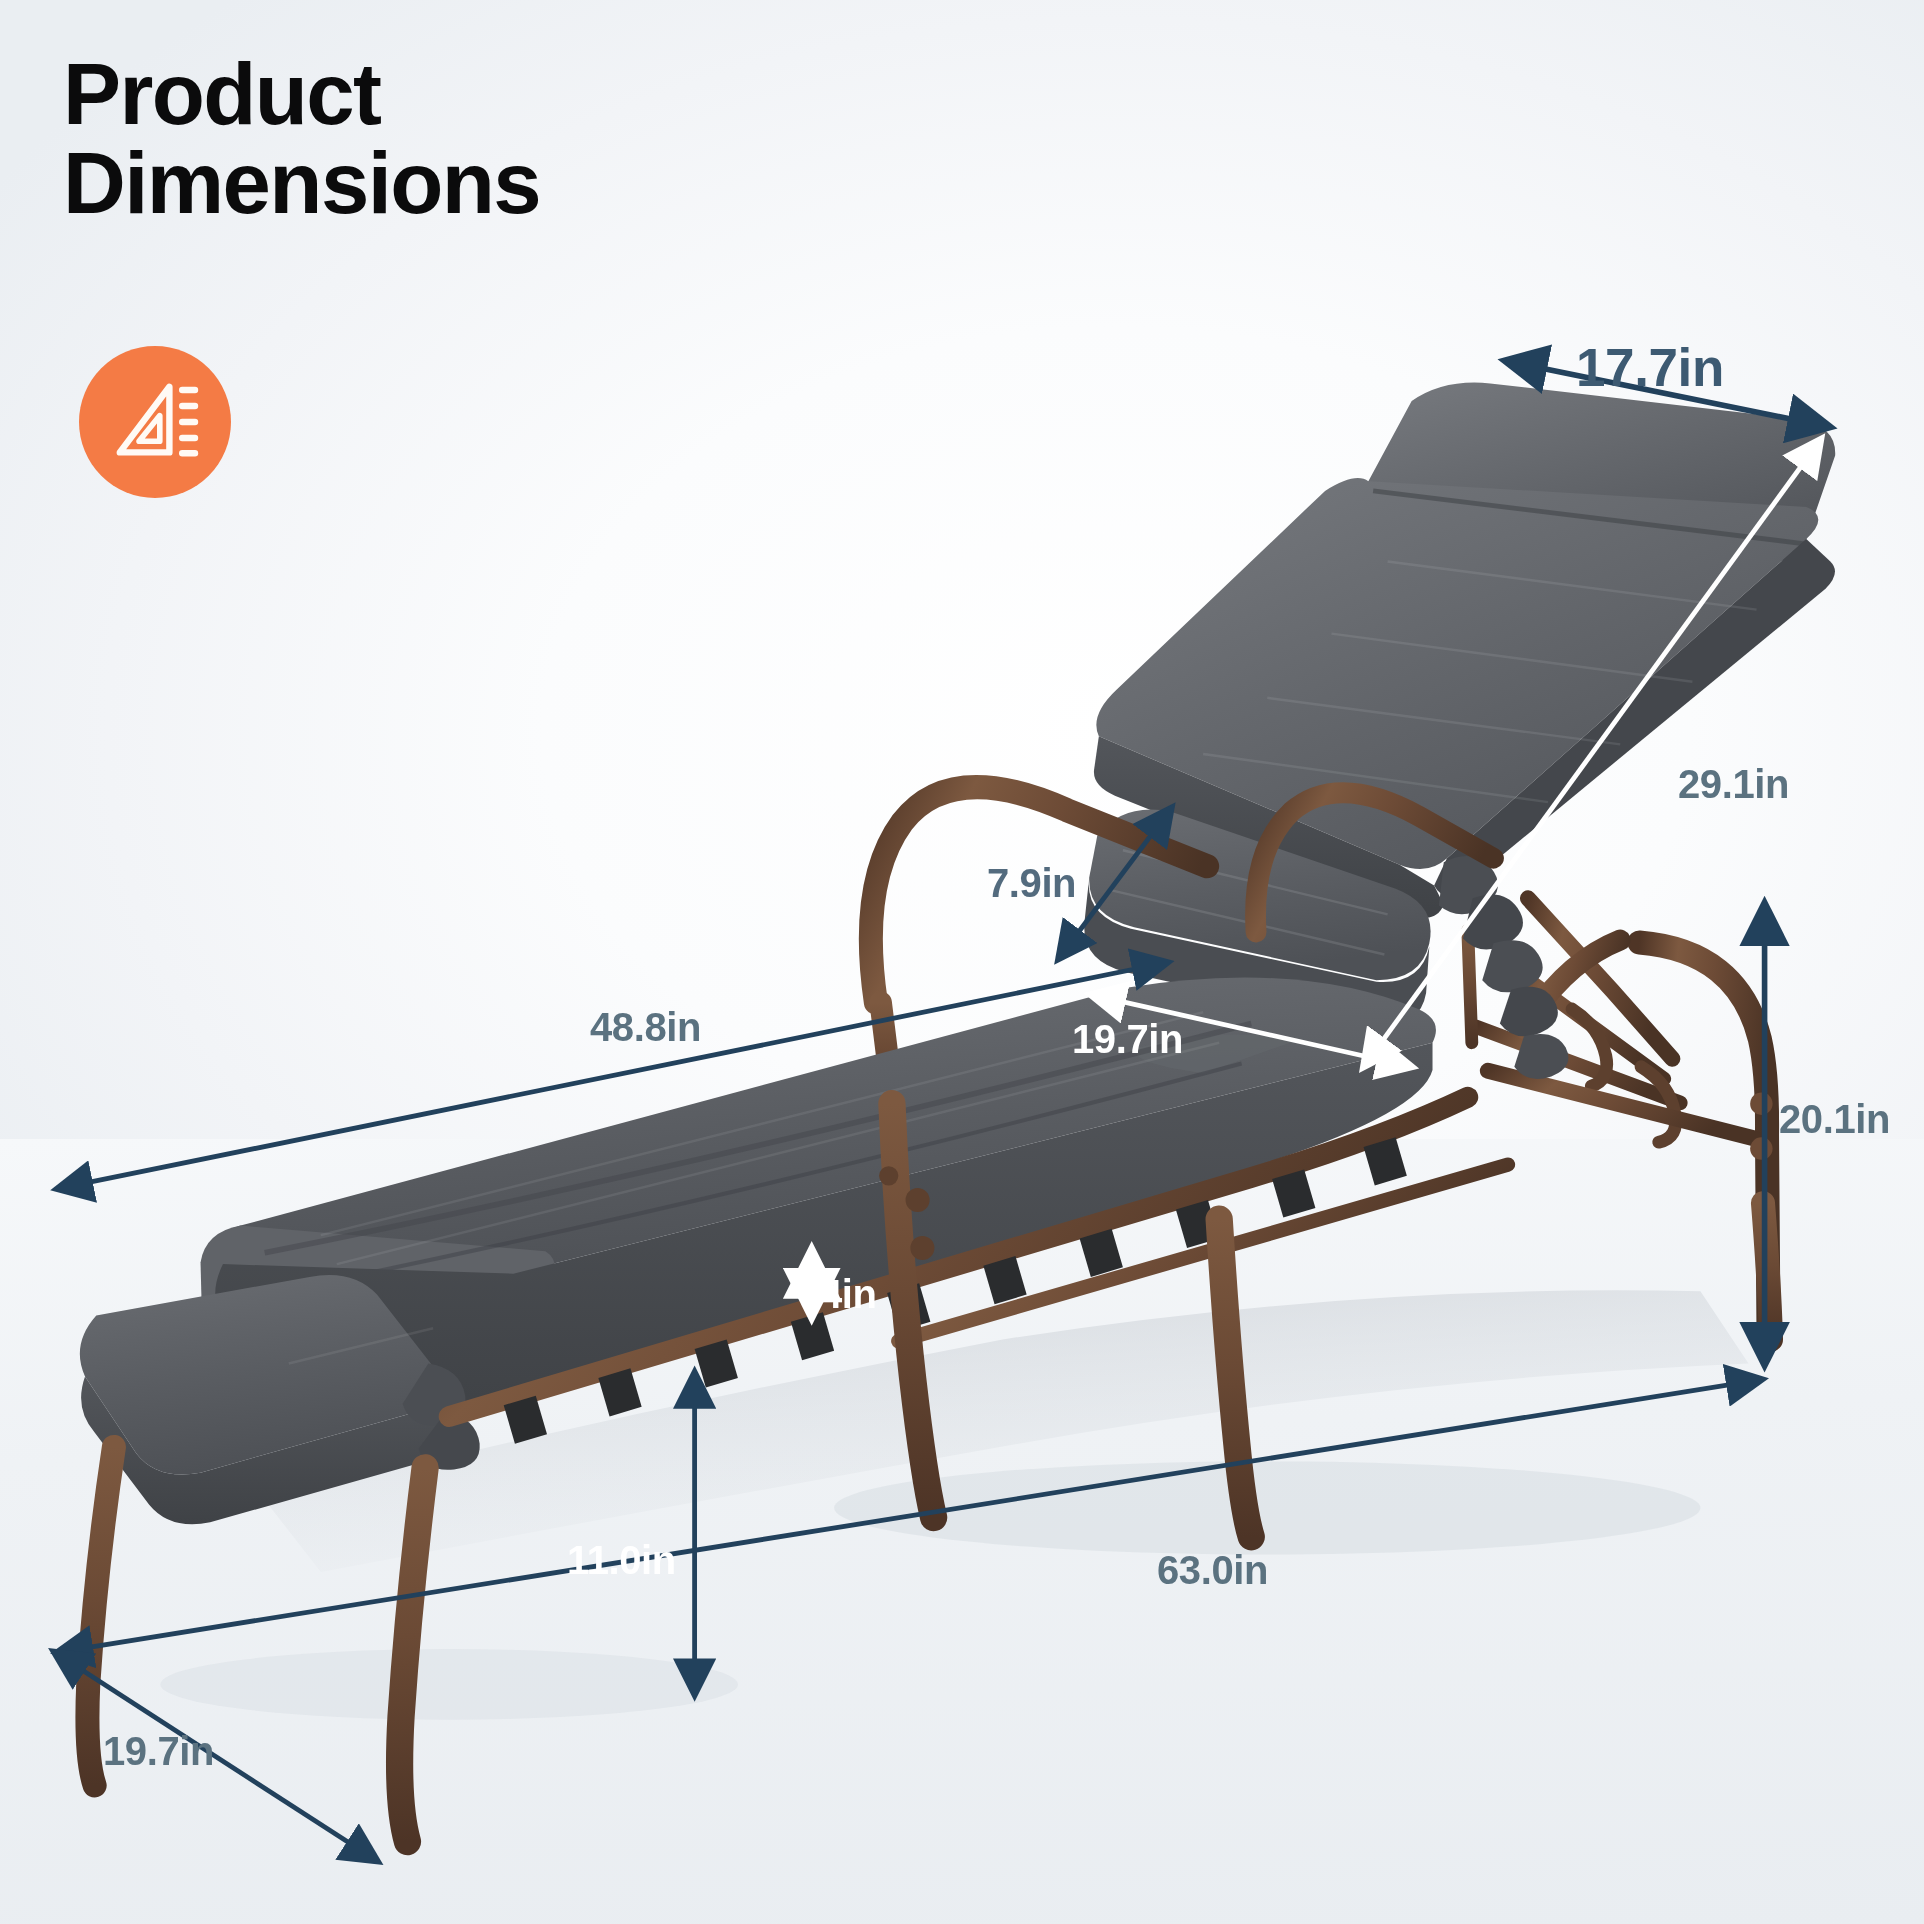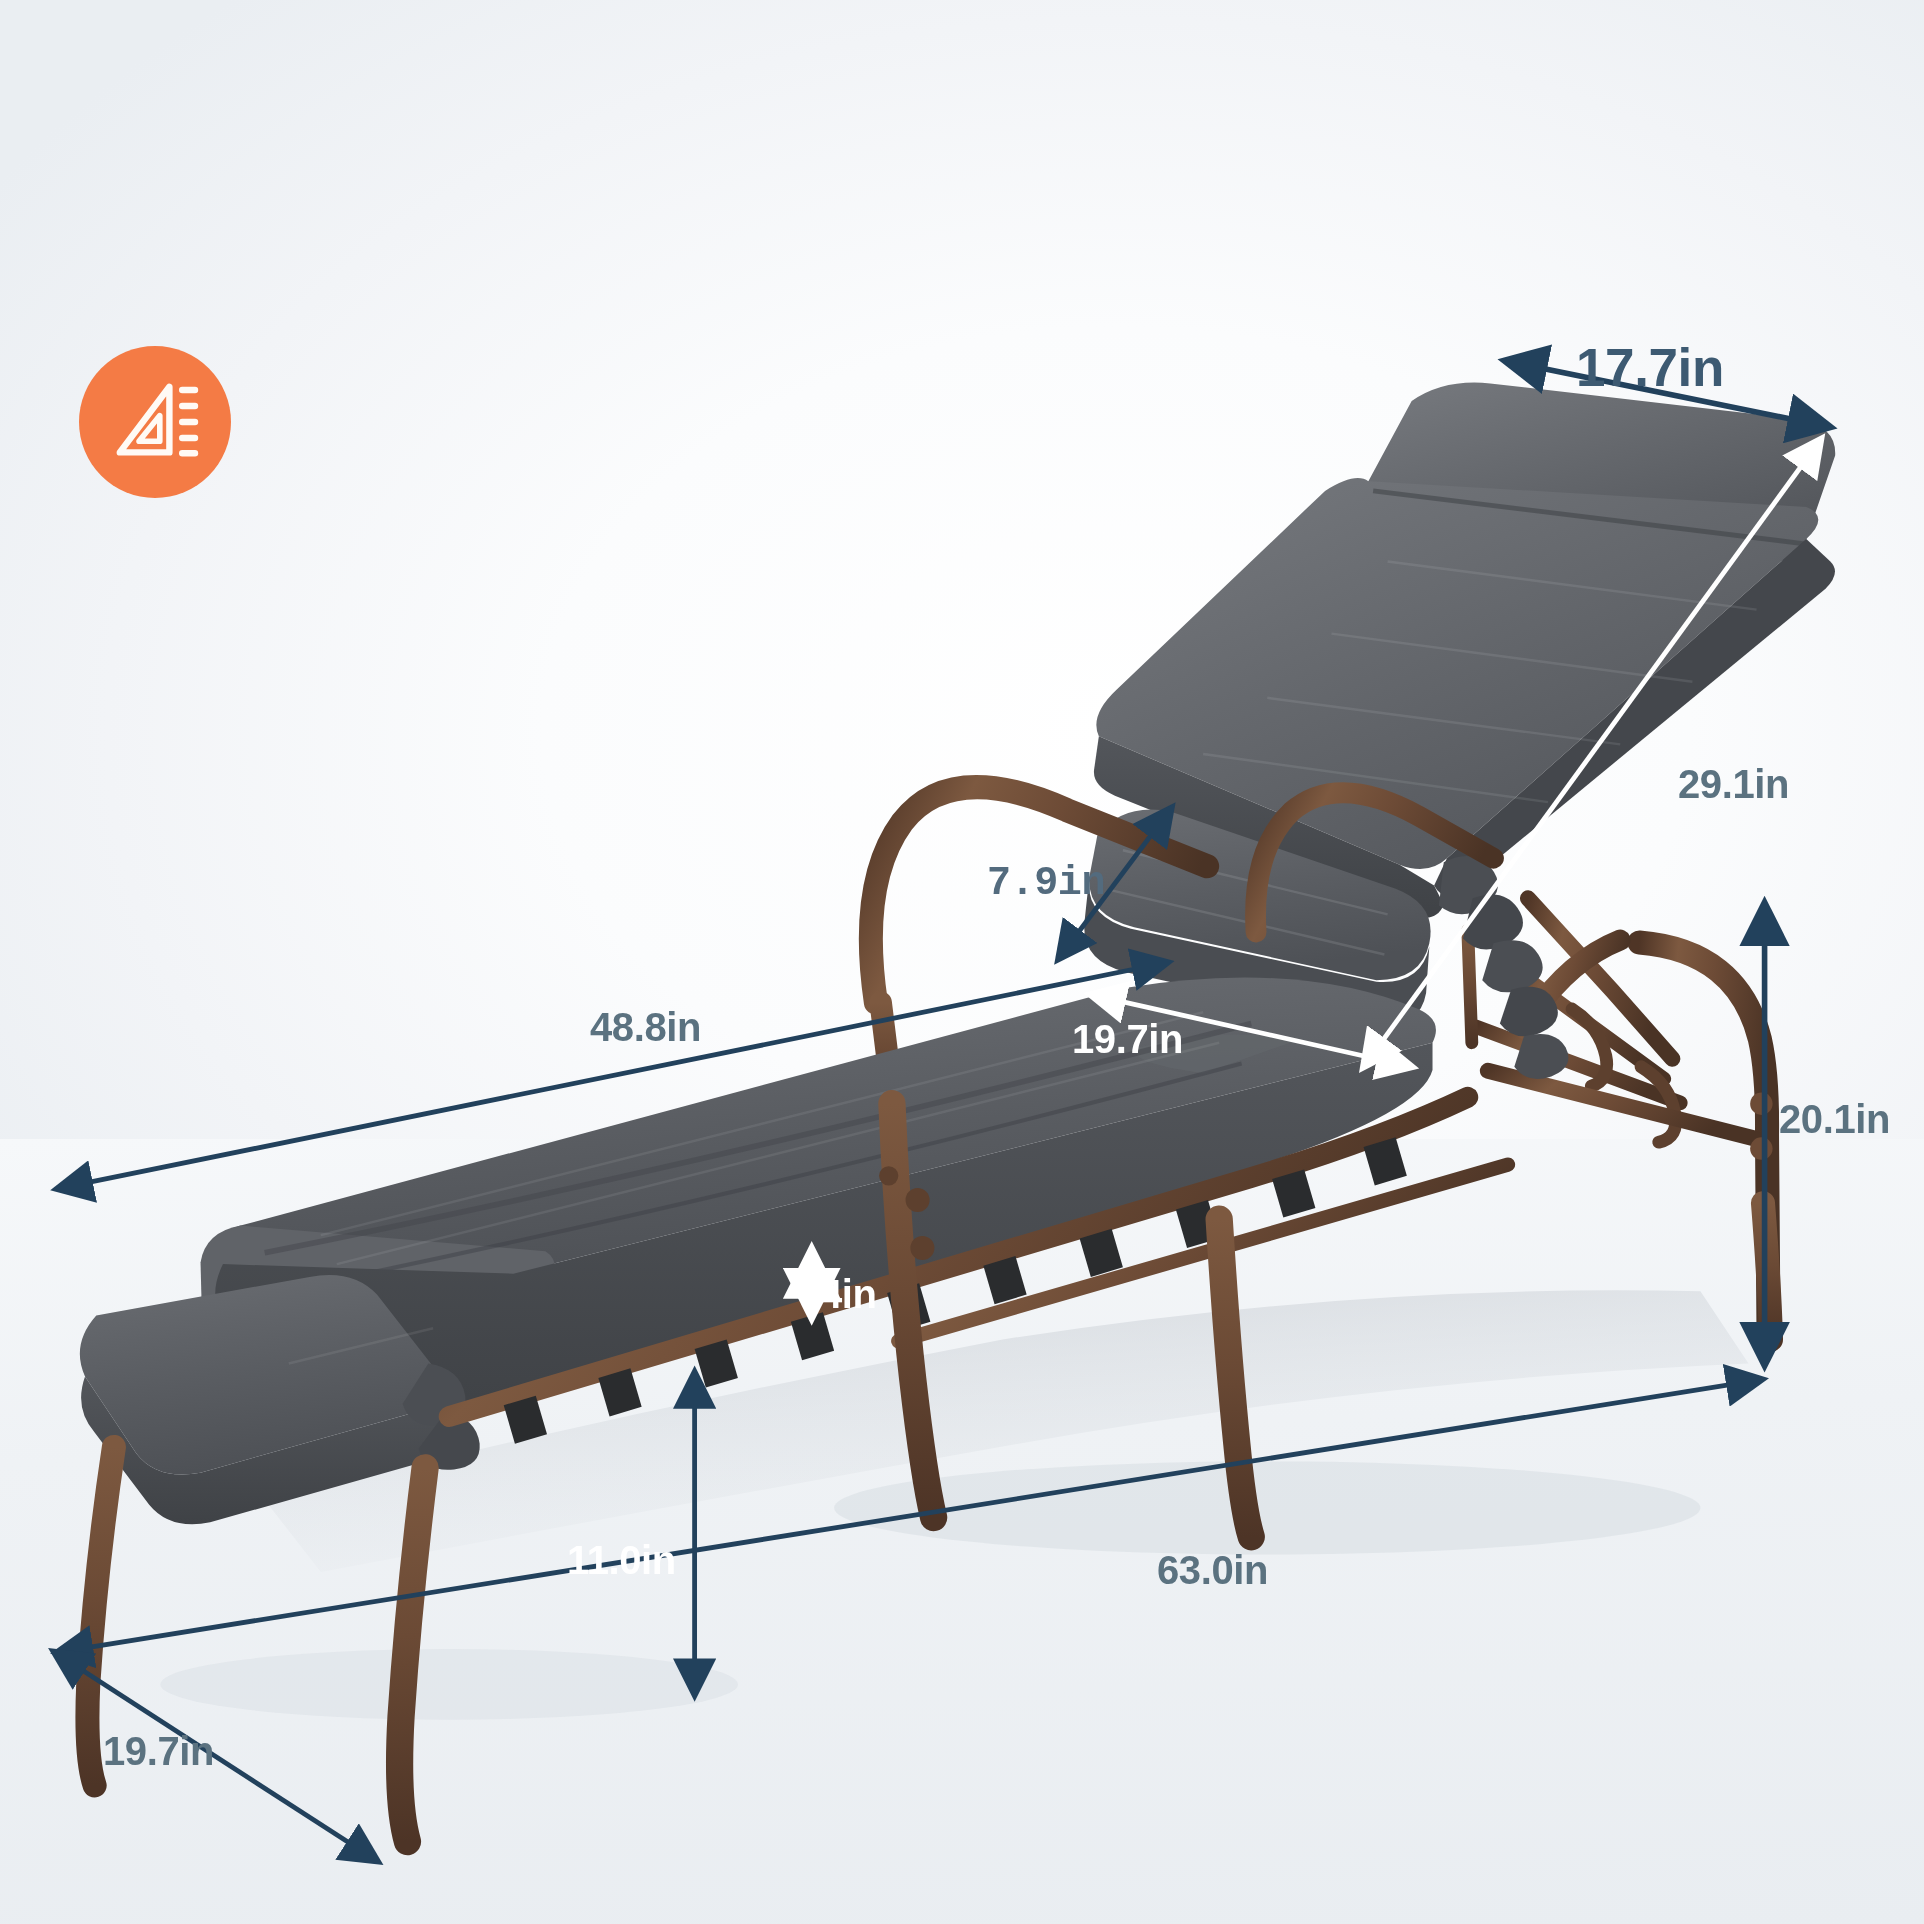--- a/index.html
+++ b/index.html
@@ -42,39 +42,41 @@
     position:absolute;
     font-size:40px;font-weight:700;letter-spacing:-0.4px;
     white-space:nowrap;
   }
   .dim.slate{color:#5b7280;}
   .dim.deep{color:#41607a;}
   .dim.white{color:#ffffff;}
 
   #lbl-177 {left:1576px;top:337px;color:#3d5a72;font-size:53px;}
   #lbl-291 {left:1678px;top:762px;}
-  #lbl-79  {left:987px;top:861px;color:#536b7e;font-family:Liberation Mono, monospace;}
+  #lbl-79  {left:987px;top:861px;color:#536b7e;}
   #lbl-488 {left:549px; top:1005px;margin-left:41px;}
   #lbl-197a{left:1072px;top:1017px;}
   #lbl-4in {left:820px;top:1236px;margin-top:36px;}
   #lbl-201 {left:1779px;top:1097px;}
   #lbl-110 {left:567px; top:1538px;}
   #lbl-630 {left:1157px;top:1548px;}
   #lbl-197b{left:103px; top:1729px;}
 
   svg.overlay{position:absolute;left:0;top:0;width:1925px;height:1925px;overflow:visible;}
 </style>
 </head>
 <body>
 
 <div id="stage">
 
   <div class="bg"></div>
   <div class="floor"></div>
 
+  <div class="title">Product
+Dimensions</div>
 
   <div class="badge">
     <span>
       <svg width="96" height="96" viewBox="0 0 120 120">
         <path d="M78 16 L78 98 L16 98 Z" fill="none" stroke="#fffaf5" stroke-width="8" stroke-linejoin="round" stroke-linecap="round"></path>
         <path d="M66 52 L66 84 L40 84 Z" fill="none" stroke="#fffaf5" stroke-width="7" stroke-linejoin="round" stroke-linecap="round"></path>
         <g stroke="#fffaf5" stroke-width="8" stroke-linecap="round">
           <line x1="94" y1="20" x2="110" y2="20"></line>
           <line x1="94" y1="40" x2="110" y2="40"></line>
           <line x1="94" y1="60" x2="110" y2="60"></line>

